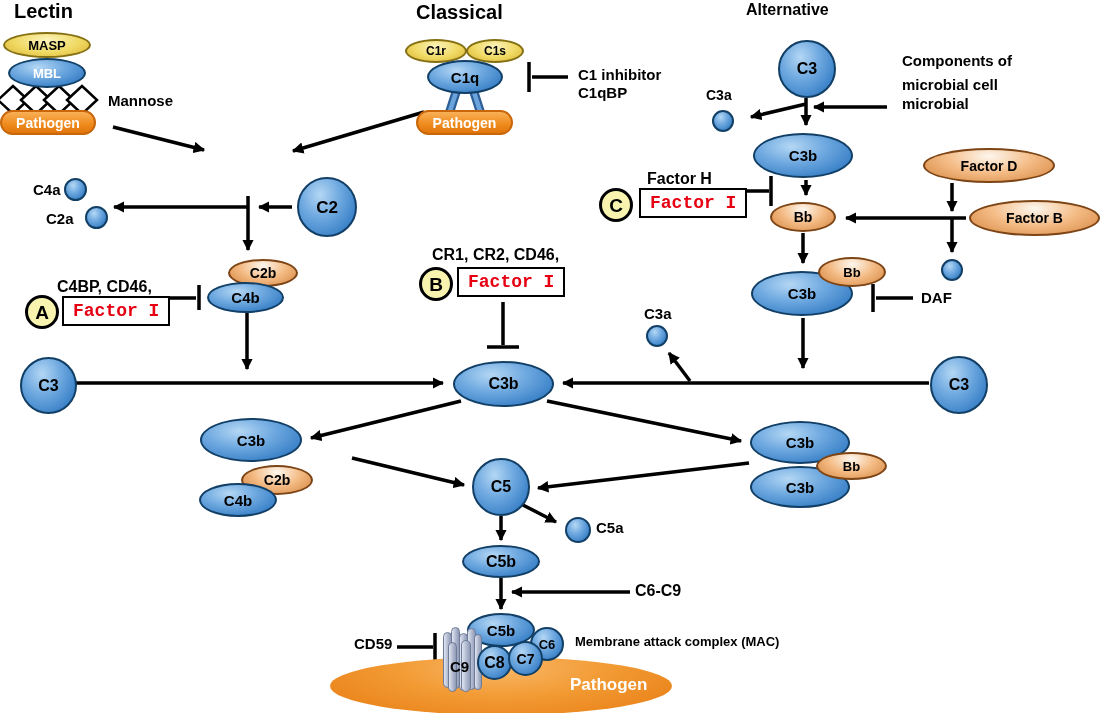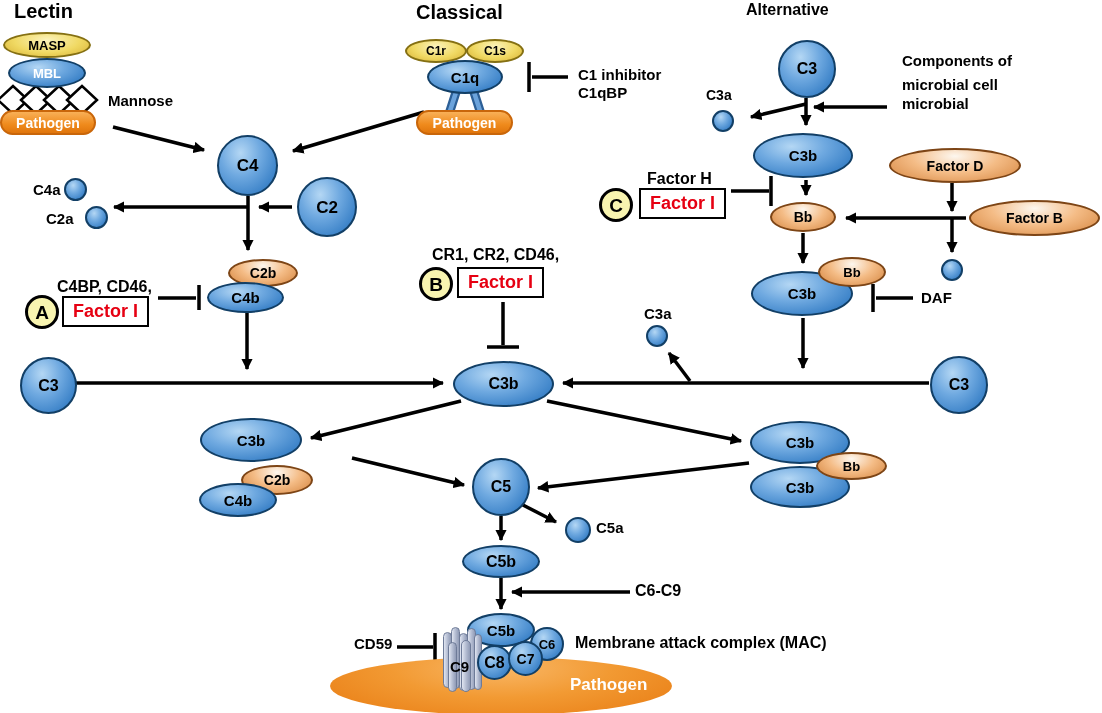--- a/index.html
+++ b/index.html
@@ -16,21 +16,21 @@
   .tan{background:radial-gradient(ellipse at 50% 20%, #fdf7ef 0%, #f4bc86 48%, #d5853f 100%);
        border:2px solid #7d4516;}
   .yellow{background:radial-gradient(ellipse at 50% 28%, #fbf3bc 0%, #f0d963 55%, #d7b135 100%);
           border:2px solid #857013;}
   .pill{background:linear-gradient(#f9b057,#ef8a1c 60%,#e0750c);border:2px solid #c9660a;
         border-radius:13px;color:#fff;}
   .bigpath{background:radial-gradient(ellipse at 50% 18%, #f9b766 0%, #f29a33 45%, #e87b12 100%);
            border:none;border-radius:50%;color:#fff;}
   .badge{border-radius:50%;background:#f8f4b0;border:3px solid #000;font-size:19px;}
   .regbox{position:absolute;background:#fff;border:2px solid #000;color:#e60012;
-          font-size:18px;padding:3px 9px;white-space:nowrap;}
+          font-size:18px;padding:3px 9px;white-space:nowrap;font-family:Liberation Mono, monospace;}
   .lbl{position:absolute;white-space:nowrap;}
   .cap{position:absolute;background:linear-gradient(90deg,#e0e5f1 0%,#b0b9cf 55%,#8f9ab5 100%);
        border:1px solid #6e7b98;border-radius:5px;box-sizing:border-box;}
 </style>
 </head>
 <body>
 
 <div id="stage">
 
   <svg id="lines" width="1102" height="713" viewBox="0 0 1102 713">
@@ -103,30 +103,29 @@
   <div class="lbl" style="left:578px;top:66px;font-size:15px;">C1 inhibitor</div>
   <div class="lbl" style="left:578px;top:84px;font-size:15px;">C1qBP</div>
 
   <div class="node ellipse blue" style="left:778px;top:40px;width:58px;height:58px;font-size:16px;">C3</div>
   <div class="lbl" style="left:902px;top:52px;font-size:15px;">Components of</div>
   <div class="lbl" style="left:902px;top:76px;font-size:15px;">microbial cell</div>
   <div class="lbl" style="left:902px;top:95px;font-size:15px;">microbial</div>
   <div class="lbl" style="left:706px;top:87px;font-size:14px;">C3a</div>
   <div class="node ellipse blue" style="left:712px;top:110px;width:22px;height:22px;"></div>
   <div class="node ellipse blue" style="left:753px;top:133px;width:100px;height:45px;font-size:15px;">C3b</div>
-  <div class="node ellipse tan" style="left:889px;top:148px;width:132px;height:35px;font-size:14px;">Factor D</div>
+  <div class="node ellipse tan" style="left:923px;top:148px;width:132px;height:35px;font-size:14px;">Factor D</div>
   <div class="node ellipse tan" style="left:969px;top:200px;width:131px;height:36px;font-size:14px;">Factor B</div>
   <div class="node ellipse tan" style="left:770px;top:202px;width:66px;height:30px;font-size:14px;">Bb</div>
   <div class="lbl" style="left:917px;top:259px;font-size:14px;margin-left:27px;">Ba</div>
   <div class="node ellipse blue" style="left:941px;top:259px;width:22px;height:22px;"></div>
   <div class="node ellipse blue" style="left:751px;top:271px;width:102px;height:45px;font-size:15px;z-index:1;">C3b</div>
   <div class="node ellipse tan" style="left:818px;top:257px;width:68px;height:30px;font-size:13px;z-index:2;">Bb</div>
   <div class="lbl" style="left:921px;top:289px;font-size:15px;">DAF</div>
 
-  <div class="node ellipse blue" style="left:217px;top:135px;width:61px;height:61px;font-size:17px;">C4</div>
   <div class="node ellipse blue" style="left:297px;top:177px;width:60px;height:60px;font-size:17px;">C2</div>
   <div class="lbl" style="left:33px;top:181px;font-size:15px;">C4a</div>
   <div class="node ellipse blue" style="left:64px;top:178px;width:23px;height:23px;"></div>
   <div class="lbl" style="left:46px;top:210px;font-size:15px;">C2a</div>
   <div class="node ellipse blue" style="left:85px;top:206px;width:23px;height:23px;"></div>
   <div class="node ellipse tan" style="left:228px;top:259px;width:70px;height:28px;font-size:14px;z-index:1;">C2b</div>
   <div class="node ellipse blue" style="left:207px;top:282px;width:77px;height:31px;font-size:15px;z-index:2;">C4b</div>
 
   <div class="lbl" style="left:57px;top:278px;font-size:16px;">C4BP, CD46,</div>
   <div class="node badge" style="left:25px;top:295px;width:34px;height:34px;z-index:3;">A</div>
@@ -171,15 +170,15 @@
     <div class="cap" style="left:8px;top:1px;width:9px;height:62px;"></div>
     <div class="cap" style="left:16px;top:7px;width:9px;height:58px;"></div>
     <div class="cap" style="left:24px;top:2px;width:9px;height:62px;"></div>
     <div class="cap" style="left:31px;top:8px;width:8px;height:56px;"></div>
     <div class="cap" style="left:5px;top:16px;width:9px;height:50px;"></div>
     <div class="cap" style="left:18px;top:14px;width:10px;height:52px;"></div>
   </div>
   <div class="node ellipse blue" style="left:477px;top:645px;width:35px;height:35px;font-size:16px;z-index:5;">C8</div>
   <div class="node ellipse blue" style="left:508px;top:641px;width:35px;height:35px;font-size:14px;z-index:5;">C7</div>
   <div class="lbl" style="left:450px;top:658px;font-size:15px;z-index:6;">C9</div>
-  <div class="lbl" style="left:575px;top:634px;font-size:16px;">Membrane attack complex (MAC)</div>
+  <div class="lbl" style="left:575px;top:634px;font-size:13px;">Membrane attack complex (MAC)</div>
 
 </div>
 
 </body></html>

